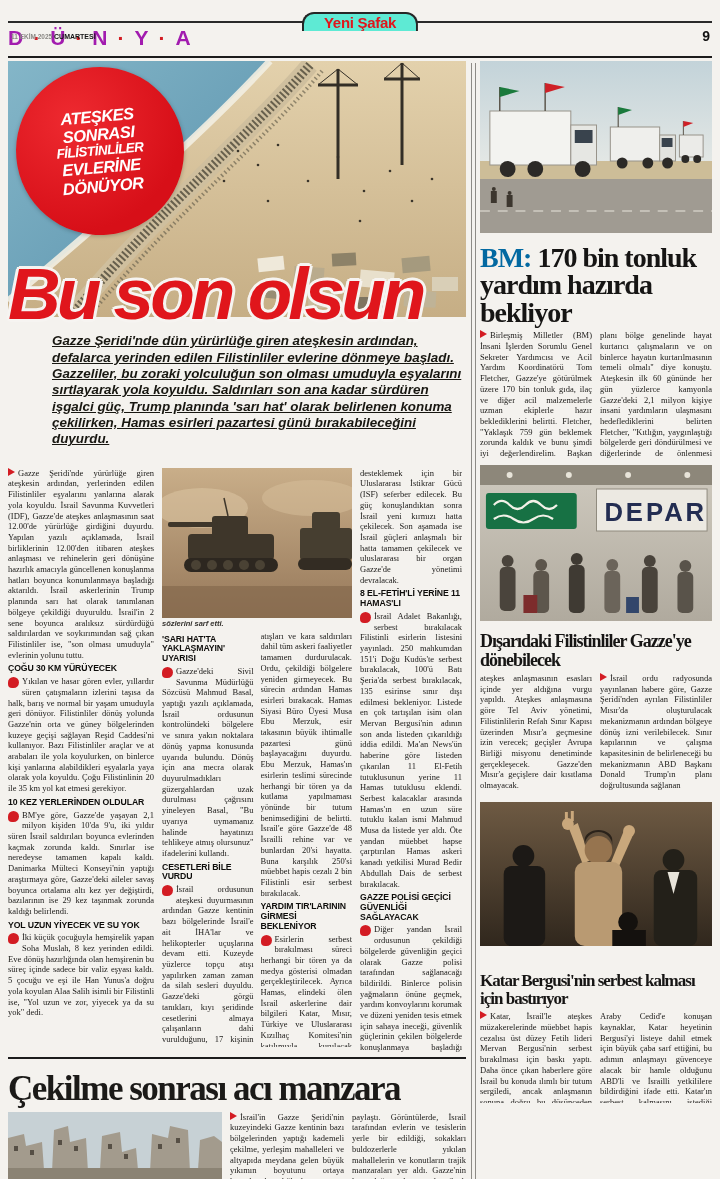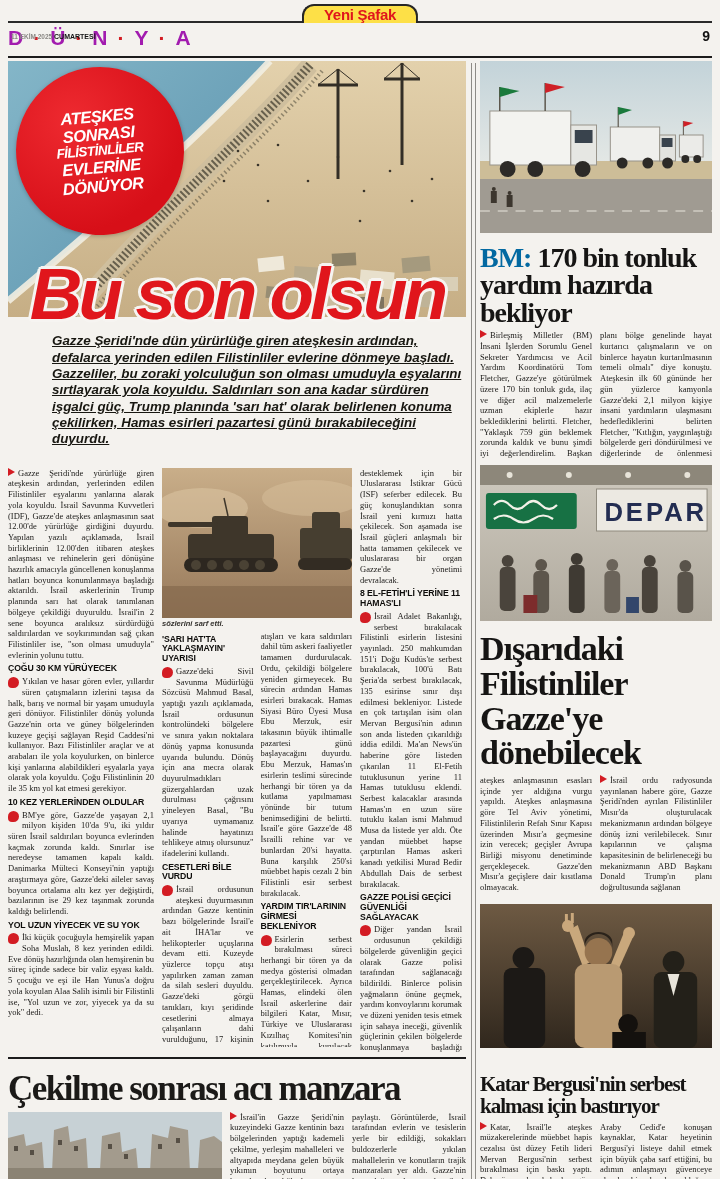--- a/index.html
+++ b/index.html
@@ -3,21 +3,21 @@
 <meta charset="utf-8">
 <style>
   html,body{margin:0;padding:0;}
   body{width:720px;height:1179px;background:#f4f2ee;overflow:hidden;
        font-family:"Liberation Serif",serif;color:#1b1a18;}
   .page{padding:0 8px;position:relative;}
 
   
   .hdr{position:relative;height:56px;border-bottom:2.5px solid #1c1c1c;}
   .hdr-rule{position:absolute;left:0;right:0;top:21px;height:1.5px;background:#2a2a2a;}
-  .masthead{position:absolute;left:50%;transform:translateX(-50%);top:4px;background:#fde047;
+  .masthead{position:absolute;left:50%;transform:translateX(-50%);top:12px;background:#5eead4;
     border:2px solid #262626;border-bottom:none;border-radius:12px 12px 0 0;padding:1px 20px 0;
     font:700 15px/16px "Liberation Sans",sans-serif;color:#e0161c;letter-spacing:-0.3px;z-index:2;}
   .sec{position:absolute;left:0;right:8px;top:26px;text-align:left;
     font:700 21px/24px "Liberation Sans",sans-serif;color:#a21caf;letter-spacing:1px;}
   .sec .sl:not(:first-child)::before{content:"·";color:#d31c23;margin:0 9px;font-weight:900;}
   .hdr-date{position:absolute;left:3px;top:33px;font:700 6.5px "Liberation Sans",sans-serif;color:#8a8884;}
   .hdr-date b{color:#141414;font-size:7px;}
   .pagenum{position:absolute;right:2px;top:28px;font:700 14px "Liberation Sans",sans-serif;color:#111;}
 
   
@@ -29,21 +29,21 @@
   
   .hero{position:relative;}
   .photo{display:block;width:100%;}
   .hero-photo{height:256px;}
   .badge{position:absolute;top:6px;left:8px;width:168px;height:168px;border-radius:50%;
     background:radial-gradient(circle at 35% 30%, #ee2a30, #d70f18 70%);
     display:flex;flex-direction:column;align-items:center;justify-content:center;
     transform:rotate(-5deg);z-index:3;box-shadow:0 1px 4px rgba(0,0,0,.25);}
   .badge span{font:italic 900 16.5px/1.1 "Liberation Sans",sans-serif;color:#fff;letter-spacing:-0.5px;}
   .badge span.small{font-size:13.5px;}
-  .big-headline{position:relative;z-index:2;margin:-58px 0 0 0;text-align:center;
+  .big-headline{position:relative;z-index:2;margin:-58px 0 0 0;
     font:italic 900 73px/0.95 "Liberation Sans",sans-serif;color:#e0161c;letter-spacing:-4px;
     text-shadow:3px 0 0 #f6f4f1,-3px 0 0 #f6f4f1,0 3px 0 #f6f4f1,0 -3px 0 #f6f4f1,
       2px 2px 0 #f6f4f1,-2px -2px 0 #f6f4f1,2px -2px 0 #f6f4f1,-2px 2px 0 #f6f4f1;}
   .lede{margin:5px 0 0 44px;font:italic 700 13.4px/1.22 "Liberation Sans",sans-serif;color:#181711;text-decoration:underline;}
 
   
   .body-grid{margin-top:20px;display:grid;grid-template-columns:146px 190px 102px;column-gap:8px;
     height:584px;overflow:hidden;}
   .bcol{overflow:hidden;}
   .news p{margin:0 0 3px;font-size:8.5px;line-height:1.26;text-align:justify;}
@@ -63,22 +63,22 @@
   .cek-photo{width:214px;height:112px;flex:none;}
   .cek-col{flex:1;overflow:hidden;}
 
   
   .s-photo{width:100%;}
   .trucks-photo{height:172px;}
   .airport-photo{height:156px;margin-top:7px;}
   .bergusi-photo{height:144px;margin-top:7px;}
   .s-headline{margin:7px 0 4px;font:700 28px/0.98 "Liberation Serif",serif;color:#161514;letter-spacing:-1px;}
   .bm-accent{color:#0369a1;}
-  .dis-headline{font-size:34px;line-height:1.02;}
-  .kat-headline{font-size:21px;line-height:1.04;margin-top:22px;}
+  .dis-headline{font-size:18px;line-height:1.02;}
+  .kat-headline{font-size:17px;line-height:1.04;margin-top:22px;}
   .s-cols{display:grid;grid-template-columns:1fr 1fr;column-gap:8px;overflow:hidden;}
   .bm-cols{height:128px;}
   .dis-cols{height:122px;}
   .kat-cols{height:92px;}
 </style>
 </head>
 <body>
 
 <div class="page">
 

